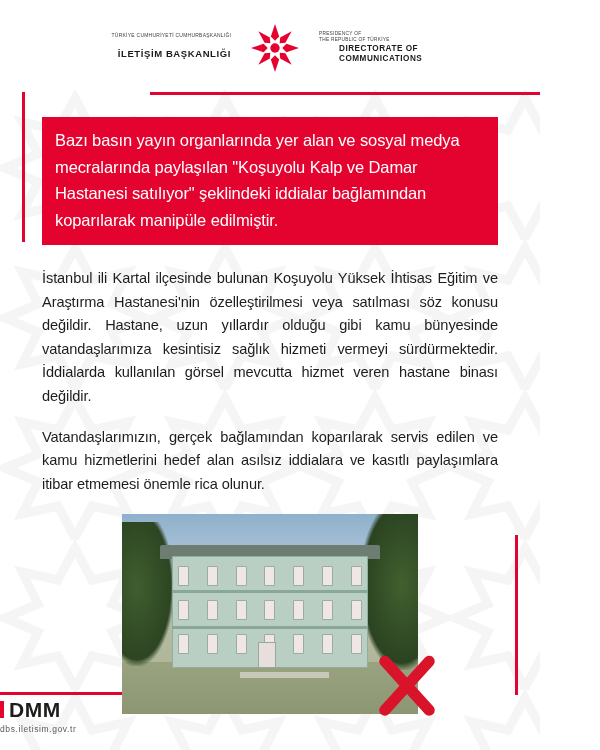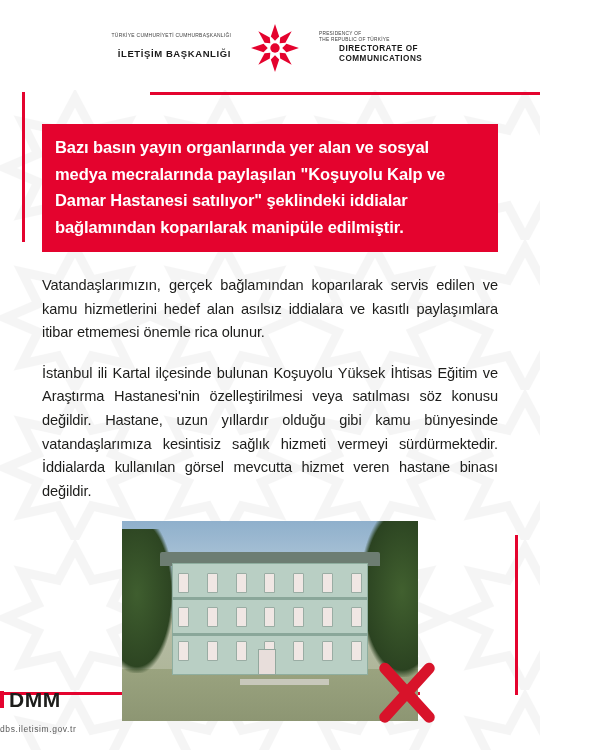--- a/index.html
+++ b/index.html
@@ -114,25 +114,25 @@
   
   .content {
     position: relative;
     z-index: 3;
     padding: 20px 42px 0 42px;
   }
   .headline {
     background: #e4032e;
     color: #ffffff;
     font-size: 16.5px;
-    font-weight: bold;
+    font-weight: normal;
     line-height: 1.62;
     letter-spacing: -0.1px;
     padding: 10px 13px 11px 13px;
-    margin: 16px 0 22px 0;
+    margin: 9px 0 22px 0;
     text-align: left;
     box-decoration-break: clone;
     -webkit-box-decoration-break: clone;
   }
   .body-para {
     font-size: 14.6px;
     color: #1d1d1b;
     line-height: 1.62;
     text-align: justify;
     margin: 0 0 17px 0;
@@ -201,21 +201,21 @@
     color: #1d1d1b;
     display: inline-flex;
     align-items: center;
     gap: 2px;
   }
   .dmm .bar { display:inline-block; width:4px; height:17px; background:#e4032e; margin-right:3px; }
   .dmm-url {
     font-size: 8.5px;
     color: #5a5a5a;
     letter-spacing: 0.6px;
-    margin-top: 12px;
+    margin-top: 2px;
   }
 </style>
 </head>
 <body>
 
 <div id="page">
 
   <svg class="bg-pattern" viewBox="0 0 600 660" preserveAspectRatio="none">
     <defs>
       <pattern id="wm" width="150" height="150" patternUnits="userSpaceOnUse">
@@ -254,22 +254,22 @@
     </div>
   </div>
 
   <div class="rule-top"></div>
   <div class="rule-left"></div>
   <div class="rule-bottom"></div>
   <div class="rule-right"></div>
 
   <div class="content">
     <div class="headline">Bazı basın yayın organlarında yer alan ve sosyal medya mecralarında paylaşılan "Koşuyolu Kalp ve Damar Hastanesi satılıyor" şeklindeki iddialar bağlamından koparılarak manipüle edilmiştir.</div>
+    <p class="body-para">İstanbul ili Kartal ilçesinde bulunan Koşuyolu Yüksek İhtisas Eğitim ve Araştırma Hastanesi'nin özelleştirilmesi veya satılması söz konusu değildir. Hastane, uzun yıllardır olduğu gibi kamu bünyesinde vatandaşlarımıza kesintisiz sağlık hizmeti vermeyi sürdürmektedir. İddialarda kullanılan görsel mevcutta hizmet veren hastane binası değildir.</p>
     <p class="body-para">Vatandaşlarımızın, gerçek bağlamından koparılarak servis edilen ve kamu hizmetlerini hedef alan asılsız iddialara ve kasıtlı paylaşımlara itibar etmemesi önemle rica olunur.</p>
-    <p class="body-para">İstanbul ili Kartal ilçesinde bulunan Koşuyolu Yüksek İhtisas Eğitim ve Araştırma Hastanesi'nin özelleştirilmesi veya satılması söz konusu değildir. Hastane, uzun yıllardır olduğu gibi kamu bünyesinde vatandaşlarımıza kesintisiz sağlık hizmeti vermeyi sürdürmektedir. İddialarda kullanılan görsel mevcutta hizmet veren hastane binası değildir.</p>
   </div>
 
   <div class="photo-wrap">
     <div class="photo">
       <div class="sky"></div>
       <div class="ground"></div>
       <div class="tree-l"></div>
       <div class="tree-r"></div>
       <div class="bldg-roof"></div>
       <div class="bldg"></div>

